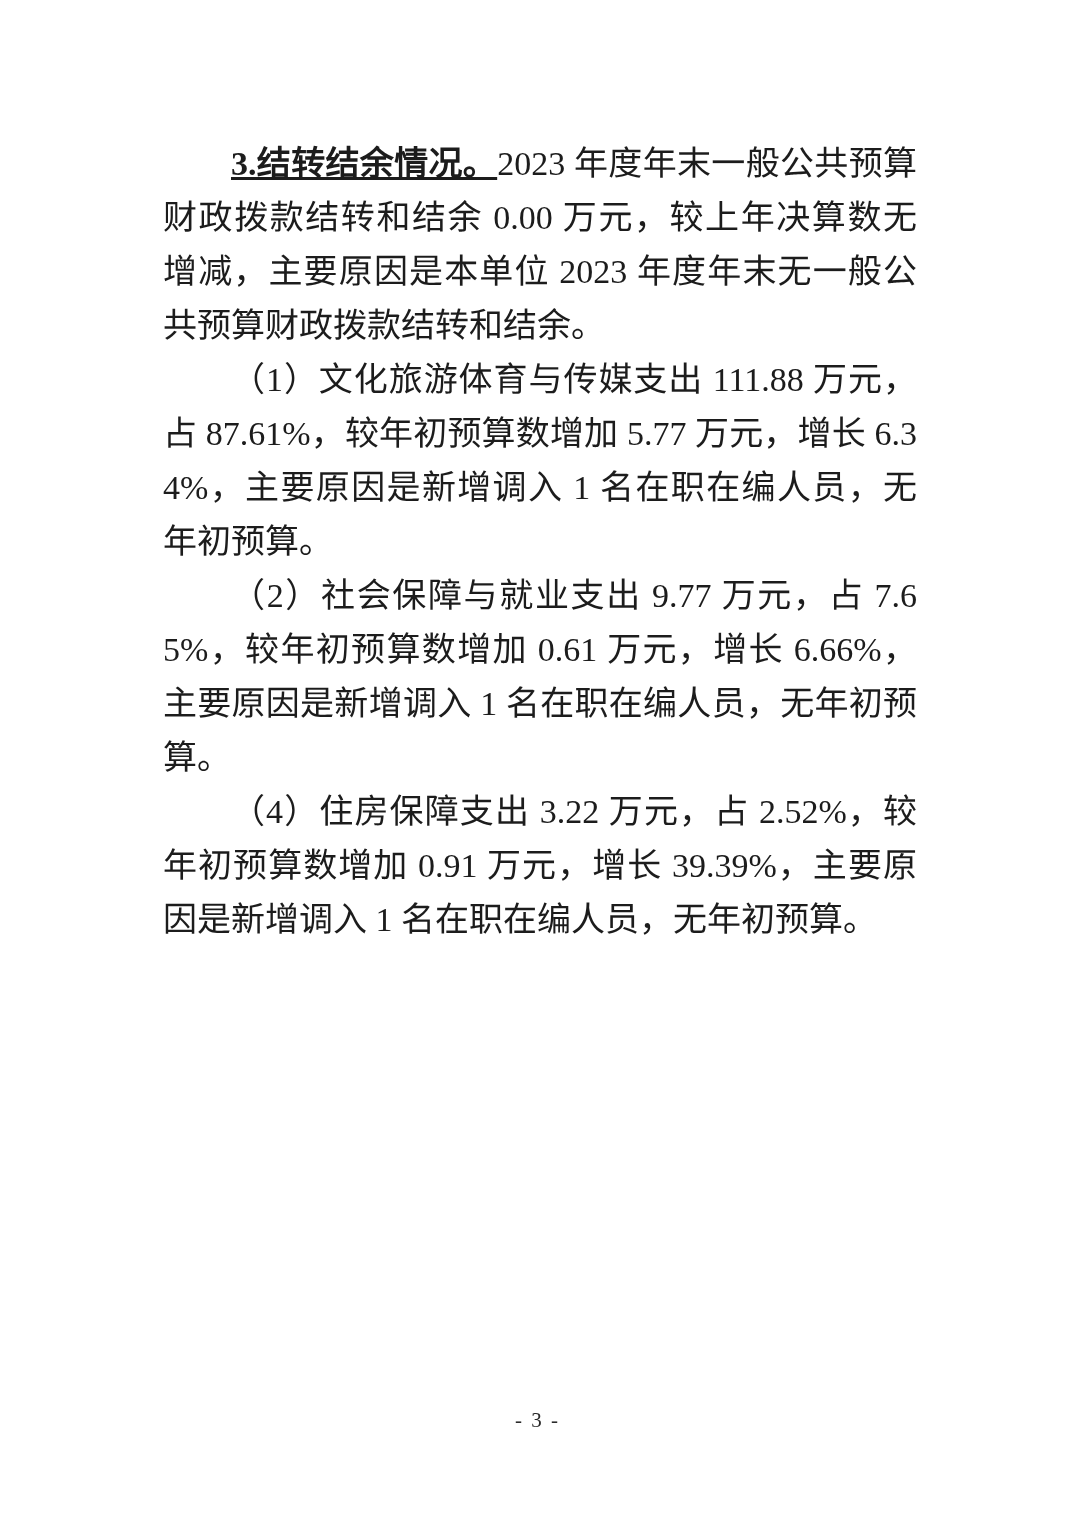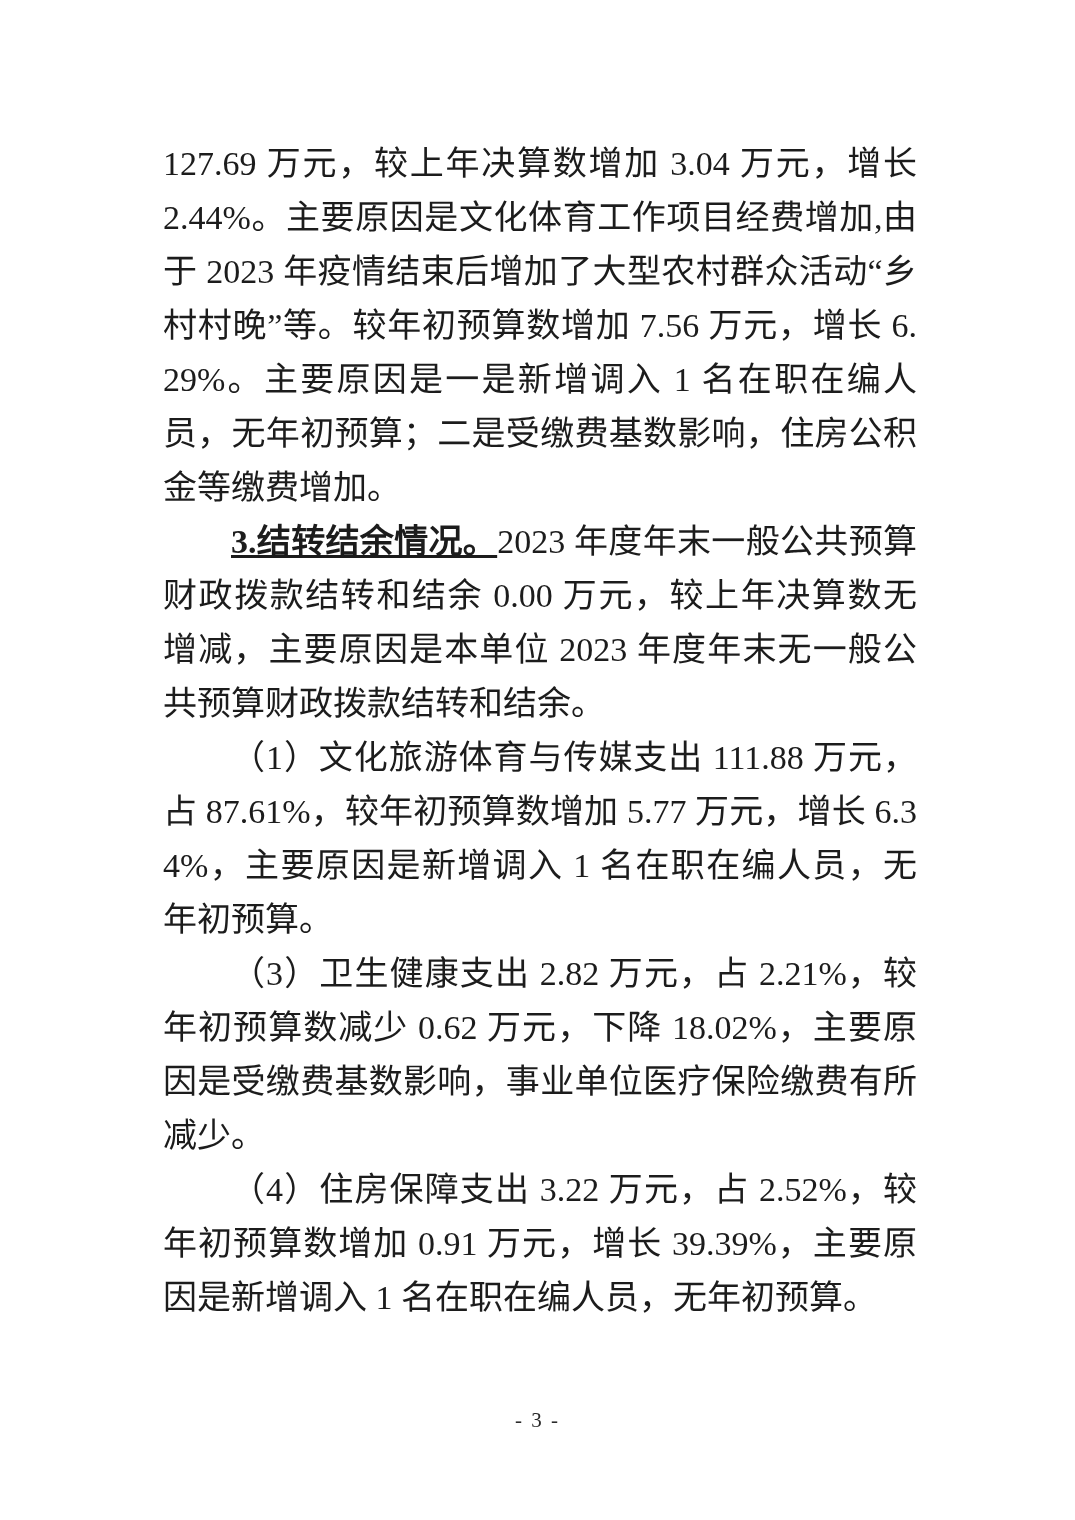--- a/index.html
+++ b/index.html
@@ -48,28 +48,27 @@
     color: #2a2a2a;
     text-indent: 0;
   }
 </style>
 </head>
 <body>
 
 <div class="page">
   <div class="body-text">
 
-    <p class="no-indent"><span>127.69 万元，较上年决算数增加 3.04 万元，增长 2.44%。主要原因是文化体育工作项目经费增加,由于 2023 年疫情结束后增加了大型农村群众活动“乡村村晚”等。较年初预算数增加 7.56 万元，增长 6.29%。主要原因是一是新增调入 1 名在职在编人员，无年初预算；二是受缴费基数影响，住房公积金等缴费增加。</span></p>
 
     <p><span class="lead-heading">3.结转结余情况。</span><span>2023 年度年末一般公共预算财政拨款结转和结余 0.00 万元，较上年决算数无增减，主要原因是本单位 2023 年度年末无一般公共预算财政拨款结转和结余。</span></p>
 
 
     <p><span>（1）文化旅游体育与传媒支出 111.88 万元，占 87.61%，较年初预算数增加 5.77 万元，增长 6.34%，主要原因是新增调入 1 名在职在编人员，无年初预算。</span></p>
 
+    <p><span>（2）社会保障与就业支出 9.77 万元，占 7.65%，较年初预算数增加 0.61 万元，增长 6.66%，主要原因是新增调入 1 名在职在编人员，无年初预算。</span></p>
 
-    <p><span>（3）卫生健康支出 2.82 万元，占 2.21%，较年初预算数减少 0.62 万元，下降 18.02%，主要原因是受缴费基数影响，事业单位医疗保险缴费有所减少。</span></p>
 
     <p><span>（4）住房保障支出 3.22 万元，占 2.52%，较年初预算数增加 0.91 万元，增长 39.39%，主要原因是新增调入 1 名在职在编人员，无年初预算。</span></p>
 
   </div>
 
   <div class="page-footer"><span>- 3 -</span></div>
 </div>
 
 </body></html>

